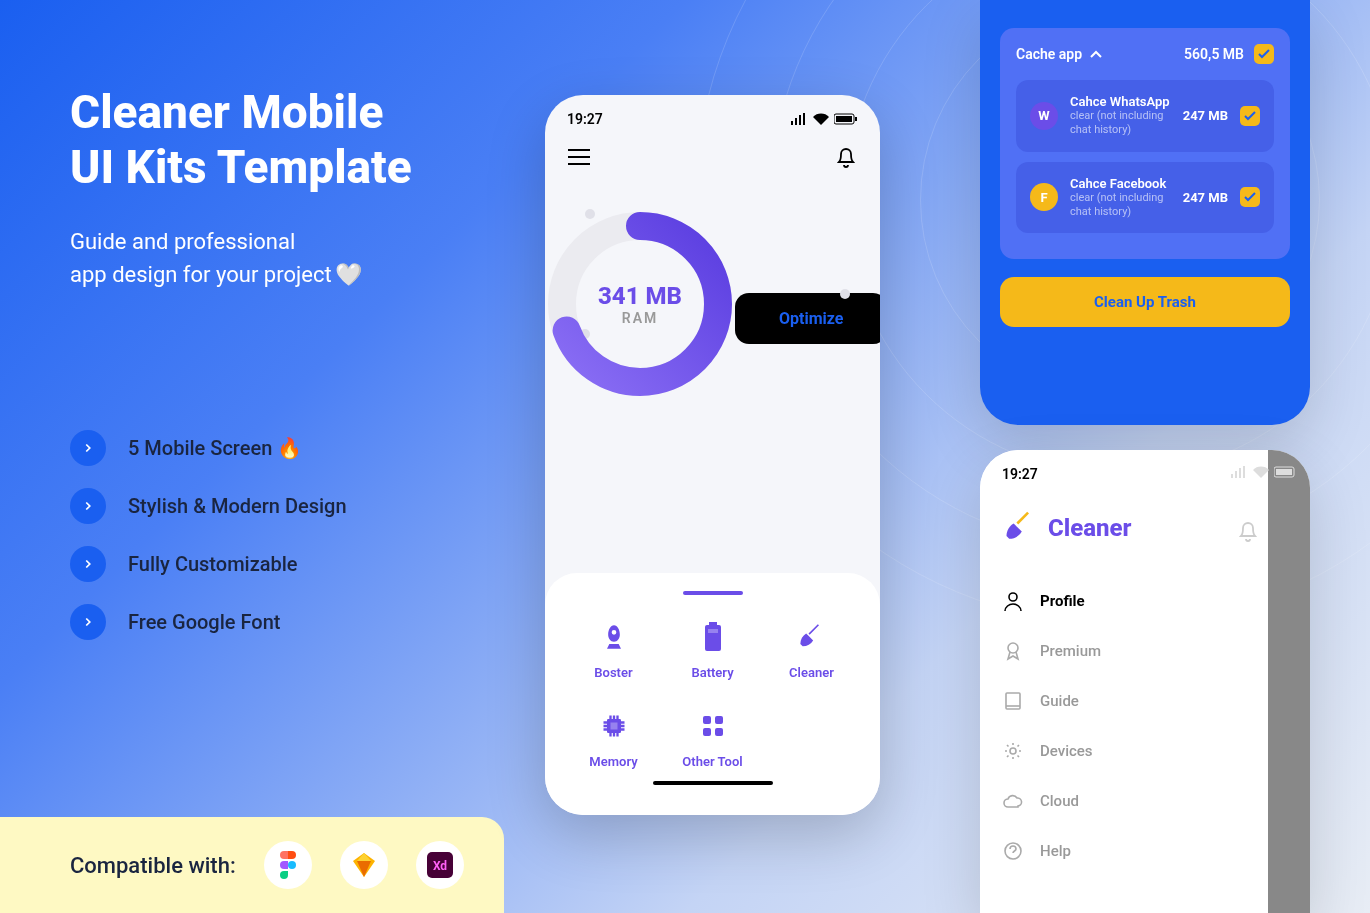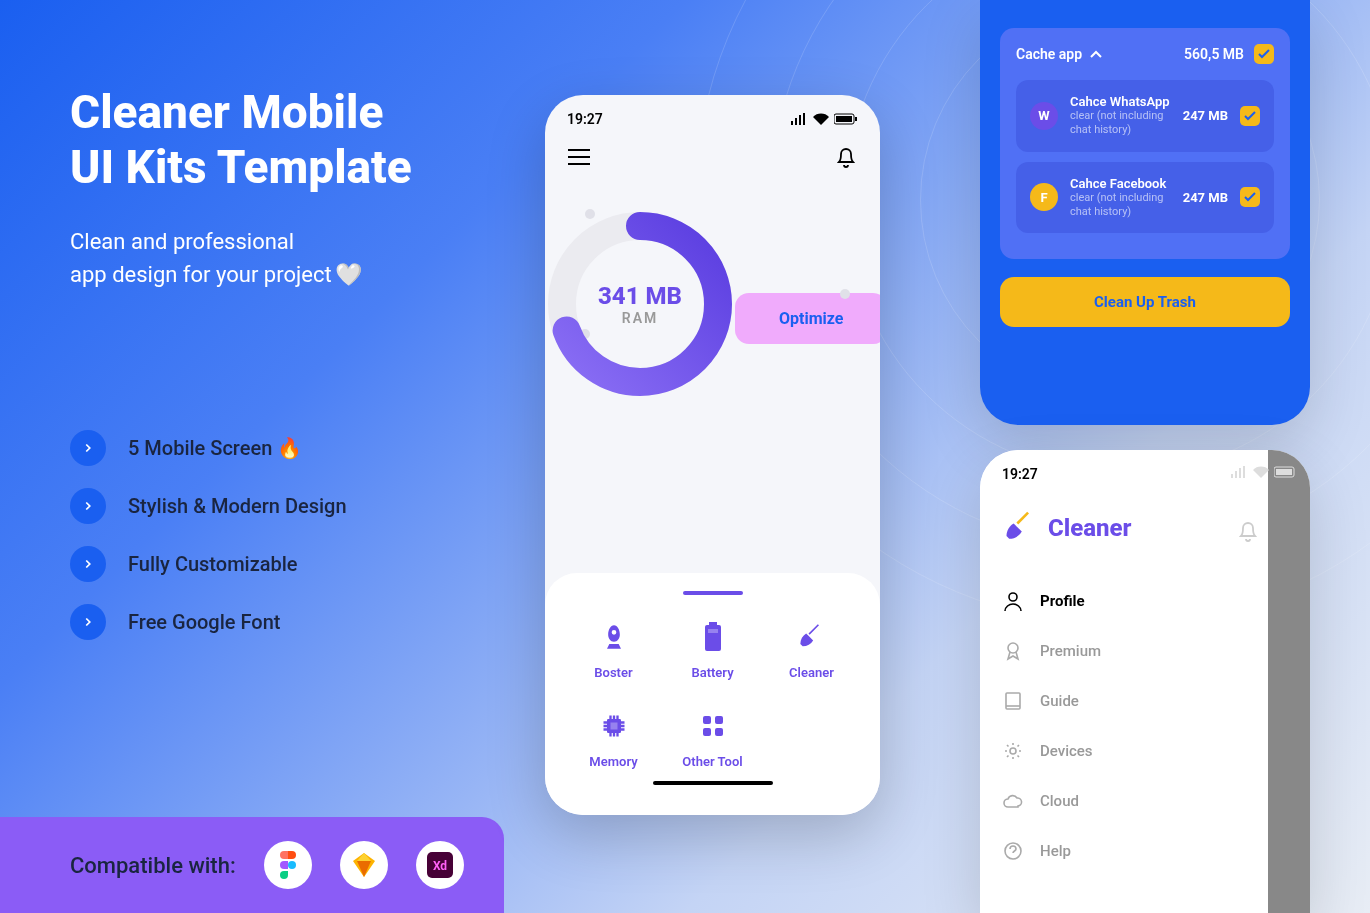--- a/index.html
+++ b/index.html
@@ -15,38 +15,38 @@
 .hero h1{font-size:46px;font-weight:800;line-height:1.2;margin-bottom:30px}
 .hero .sub{font-size:22px;font-weight:400;line-height:1.5}
 .hero .heart-icon{display:inline-block;margin-left:4px}
 
 .features{position:absolute;top:430px;left:70px}
 .feat{display:flex;align-items:center;margin-bottom:22px}
 .feat .bullet{width:36px;height:36px;background:#1a5ff0;border-radius:50%;display:flex;align-items:center;justify-content:center;margin-right:22px}
 .feat .bullet svg{stroke:#fff}
 .feat span{font-size:20px;color:#1a2540;font-weight:500}
 
-.compat{position:absolute;bottom:0;left:0;background:#8b5cf6;padding:24px 40px 24px 70px;border-radius:0 22px 0 0;display:flex;align-items:center;gap:28px}
+.compat{position:absolute;bottom:0;left:0;background:#fef9c3;padding:24px 40px 24px 70px;border-radius:0 22px 0 0;display:flex;align-items:center;gap:28px}
 .compat .lbl{font-size:22px;color:#1a2540;font-weight:500}
 .compat .app-icon{width:48px;height:48px;background:#fff;border-radius:50%;display:flex;align-items:center;justify-content:center;font-size:20px}
 
 
 .phone1{position:absolute;top:95px;left:545px;width:335px;height:720px;background:#f5f6fa;border-radius:38px;box-shadow:0 20px 60px rgba(0,0,0,0.2);overflow:hidden}
 .status-bar{display:flex;justify-content:space-between;padding:16px 22px 8px;font-size:14px;font-weight:600;color:#000}
 .status-icons{display:flex;gap:5px;align-items:center}
 .topbar{display:flex;justify-content:space-between;padding:10px 22px 20px}
 .menu-icon,.bell-icon{width:24px;height:24px;display:flex;align-items:center;justify-content:center}
 .gauge-wrap{display:flex;flex-direction:row;align-items:center;padding:20px 0;position:relative}
 .gauge{width:190px;height:190px;position:relative}
 .gauge svg{transform:rotate(-90deg)}
 .gauge-text{position:absolute;top:50%;left:50%;transform:translate(-50%,-50%);text-align:center}
 .gauge-text .val{font-size:24px;font-weight:800;color:#6b4de8}
 .gauge-text .lbl{font-size:14px;color:#999;font-weight:600;letter-spacing:2px}
 .dot{width:10px;height:10px;background:#e0e0e8;border-radius:50%;position:absolute}
-.optimize-btn{margin-top:28px;background:#f0abfc;color:#1a5ff0;border:none;padding:16px 44px;border-radius:14px;font-size:16px;font-weight:700;cursor:pointer}
+.optimize-btn{margin-top:28px;background:#000000;color:#1a5ff0;border:none;padding:16px 44px;border-radius:14px;font-size:16px;font-weight:700;cursor:pointer}
 .tools-panel{position:absolute;bottom:0;left:0;right:0;background:#fff;border-radius:32px 32px 0 0;padding:18px 24px 30px}
 .handle{width:60px;height:4px;background:#6b4de8;border-radius:4px;margin:0 auto 24px}
 .tools-grid{display:grid;grid-template-columns:repeat(3,1fr);gap:28px 10px;text-align:center}
 .tool{display:flex;flex-direction:column;align-items:center;gap:10px;cursor:pointer}
 .tool .ti{width:36px;height:36px;display:flex;align-items:center;justify-content:center;color:#6b4de8}
 .tool .tl{font-size:13px;color:#6b4de8;font-weight:600}
 .home-ind{width:120px;height:4px;background:#000;border-radius:4px;margin:12px auto 0}
 
 
 .phone2{position:absolute;top:0;right:60px;width:330px;height:425px;background:#1a5ff0;border-radius:0 0 38px 38px;padding:0 20px 22px;box-shadow:0 20px 60px rgba(0,0,0,0.15)}
@@ -87,21 +87,21 @@
 <div class="rings">
   <div class="ring r1"></div>
     <div class="ring r2"></div>
     <div class="ring r3"></div>
     <div class="ring r4"></div>
 </div>
 
 <div class="hero">
   <h1><span>Cleaner Mobile</span><br><span>UI Kits Template</span></h1>
   <div class="sub">
-    <span>Clean and professional</span><br><span>app design for your project</span><span class="heart-icon">🤍</span>
+    <span>Guide and professional</span><br><span>app design for your project</span><span class="heart-icon">🤍</span>
   </div>
 </div>
 
 <div class="features">
   <div class="feat">
     <div class="bullet">
         <svg width="14" height="14" viewBox="0 0 24 24" fill="none" stroke-width="3">
           <polyline points="9 18 15 12 9 6"></polyline>
         </svg>
       </div>

